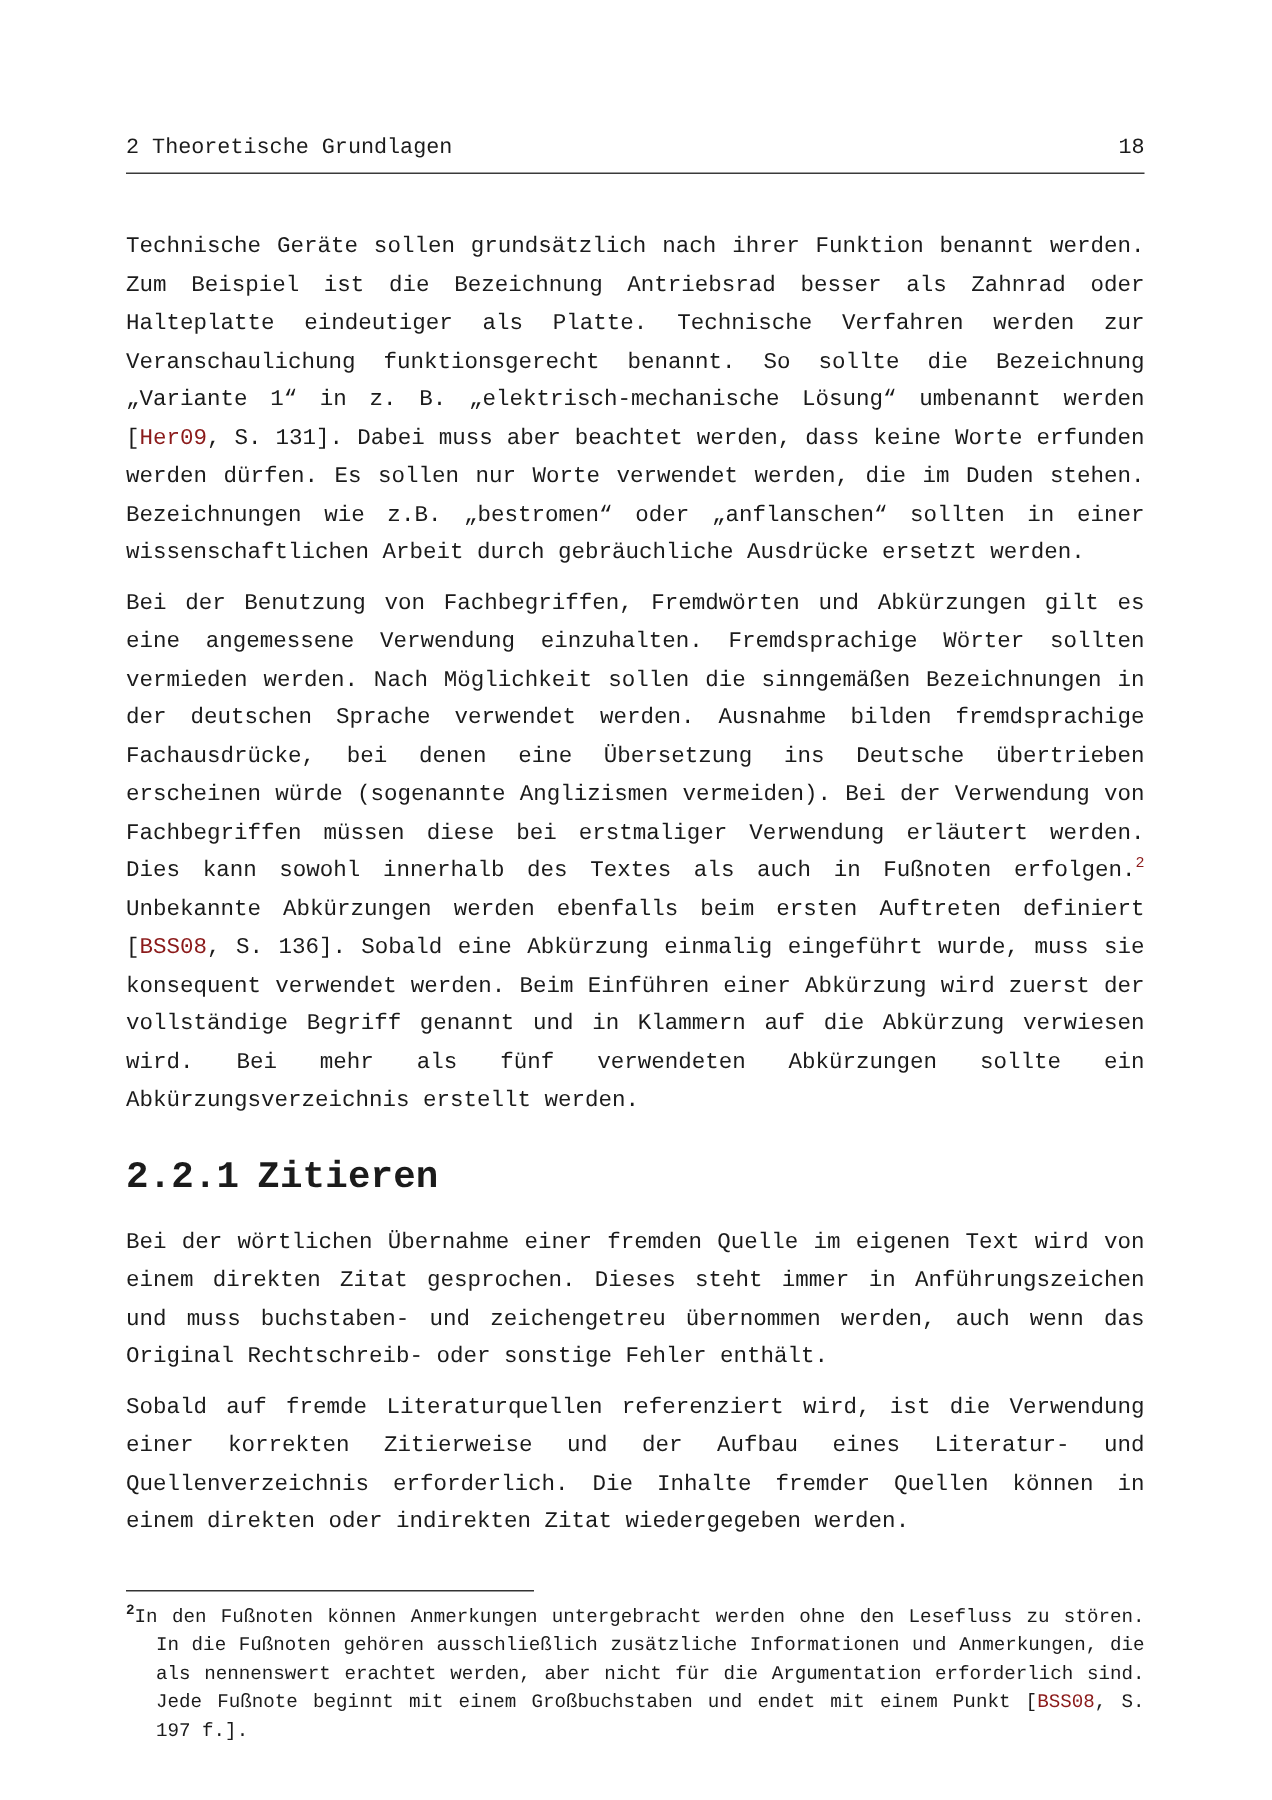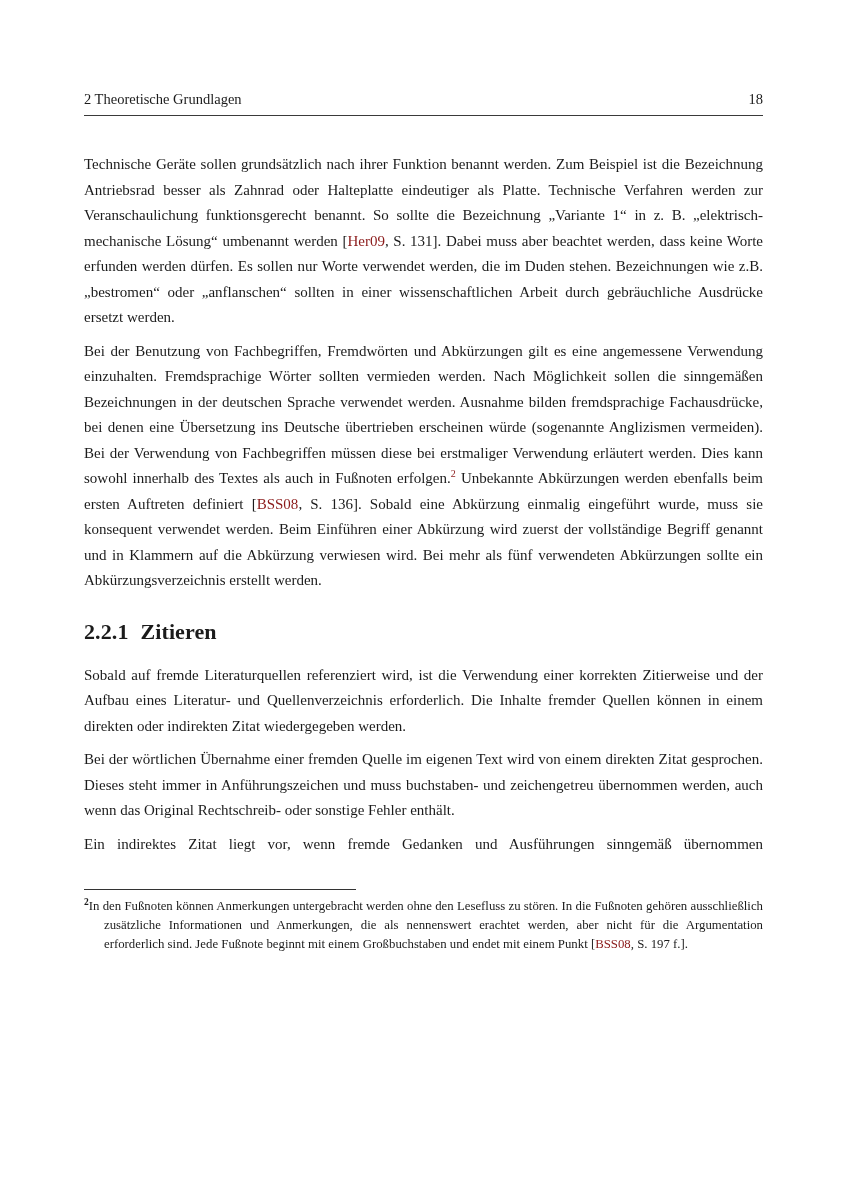--- a/index.html
+++ b/index.html
@@ -7,21 +7,21 @@
     padding: 0;
     background: #ffffff;
   }
   .page {
     position: relative;
     box-sizing: border-box;
     width: 848px;
     height: 1200px;
     background: #ffffff;
     padding: 90px 85px 0 84px;
-    font-family: Liberation Serif, serif;
+    font-family: Liberation Mono, monospace;
     color: var(--text-color, #1b1b1b);
   }
   .page-header {
     display: flex;
     justify-content: space-between;
     align-items: flex-end;
     font-size: 14.5px;
     line-height: 18px;
     padding-bottom: 7px;
     border-bottom: 1.4px solid #3a3a3a;
@@ -33,21 +33,21 @@
     line-height: 25.5px;
     text-align: justify;
     hyphens: auto;
     -webkit-hyphens: auto;
   }
   .force-justify {
     text-align-last: justify;
   }
   .subsection {
     margin: 26px 0 19px 0;
-    font-size: 22px;
+    font-size: 25px;
     line-height: 24px;
     font-weight: bold;
     letter-spacing: 0.1px;
   }
   .subsection .sec-num {
     margin-right: 12px;
   }
   .cite {
     color: var(--cite-color, #8b1a1a);
   }
@@ -90,23 +90,22 @@
   </div>
 
   <div>
     <p class="para"><span>Technische Geräte sollen grundsätzlich nach ihrer Funktion benannt werden. Zum Beispiel ist die Bezeichnung Antriebsrad besser als Zahnrad oder Halteplatte eindeutiger als Platte. Technische Verfahren werden zur Veranschaulichung funktionsgerecht benannt. So sollte die Bezeichnung „Variante 1“ in z. B. „elektrisch-mechanische Lösung“ umbenannt werden [</span><span class="cite">Her09</span><span>, S. 131]. Dabei muss aber beachtet werden, dass keine Worte erfunden werden dürfen. Es sollen nur Worte verwendet werden, die im Duden stehen. Bezeichnungen wie z.B. „bestromen“ oder „anflanschen“ sollten in einer wissenschaftlichen Arbeit durch gebräuchliche Ausdrücke ersetzt werden.</span></p>
     <p class="para"><span>Bei der Benutzung von Fachbegriffen, Fremdwörten und Abkürzungen gilt es eine angemessene Verwendung einzuhalten. Fremdsprachige Wörter sollten vermieden werden. Nach Möglichkeit sollen die sinngemäßen Bezeichnungen in der deutschen Sprache verwendet werden. Ausnahme bilden fremdsprachige Fachausdrücke, bei denen eine Übersetzung ins Deutsche übertrieben erscheinen würde (sogenannte Anglizismen vermeiden). Bei der Verwendung von Fachbegriffen müssen diese bei erstmaliger Verwendung erläutert werden. Dies kann sowohl innerhalb des Textes als auch in Fußnoten erfolgen.</span><sup class="cite fnref">2</sup><span> Unbekannte Abkürzungen werden ebenfalls beim ersten Auftreten definiert [</span><span class="cite">BSS08</span><span>, S. 136]. Sobald eine Abkürzung einmalig eingeführt wurde, muss sie konsequent verwendet werden. Beim Einführen einer Abkürzung wird zuerst der vollständige Begriff genannt und in Klammern auf die Abkürzung verwiesen wird. Bei mehr als fünf verwendeten Abkürzungen sollte ein Abkürzungsverzeichnis erstellt werden.</span></p>
 
     <h3 class="subsection">
       <span class="sec-num">2.2.1</span><span>Zitieren</span>
     </h3>
 
+    <p class="para"><span>Bei der wörtlichen Übernahme einer fremden Quelle im eigenen Text wird von einem direkten Zitat gesprochen. Dieses steht immer in Anführungszeichen und muss buchstaben- und zeichengetreu übernommen werden, auch wenn das Original Rechtschreib- oder sonstige Fehler enthält.</span></p>
     <p class="para"><span>Sobald auf fremde Literaturquellen referenziert wird, ist die Verwendung einer korrekten Zitierweise und der Aufbau eines Literatur- und Quellenverzeichnis erforderlich. Die Inhalte fremder Quellen können in einem direkten oder indirekten Zitat wiedergegeben werden.</span></p>
-    <p class="para"><span>Bei der wörtlichen Übernahme einer fremden Quelle im eigenen Text wird von einem direkten Zitat gesprochen. Dieses steht immer in Anführungszeichen und muss buchstaben- und zeichengetreu übernommen werden, auch wenn das Original Rechtschreib- oder sonstige Fehler enthält.</span></p>
-    <p class="para force-justify"><span>Ein indirektes Zitat liegt vor, wenn fremde Gedanken und Ausführungen sinngemäß übernommen</span></p>
   </div>
 
   <div class="footnote-area">
     <div class="footnote-rule"></div>
     <div class="footnote"><sup class="fnmark">2</sup><span>In den Fußnoten können Anmerkungen untergebracht werden ohne den Lesefluss zu stören. In die Fußnoten gehören ausschließlich zusätzliche Informationen und Anmerkungen, die als nennenswert erachtet werden, aber nicht für die Argumentation erforderlich sind. Jede Fußnote beginnt mit einem Großbuchstaben und endet mit einem Punkt [</span><span class="cite">BSS08</span><span>, S. 197 f.].</span></div>
   </div>
 
 </div>
 
 </body></html>

